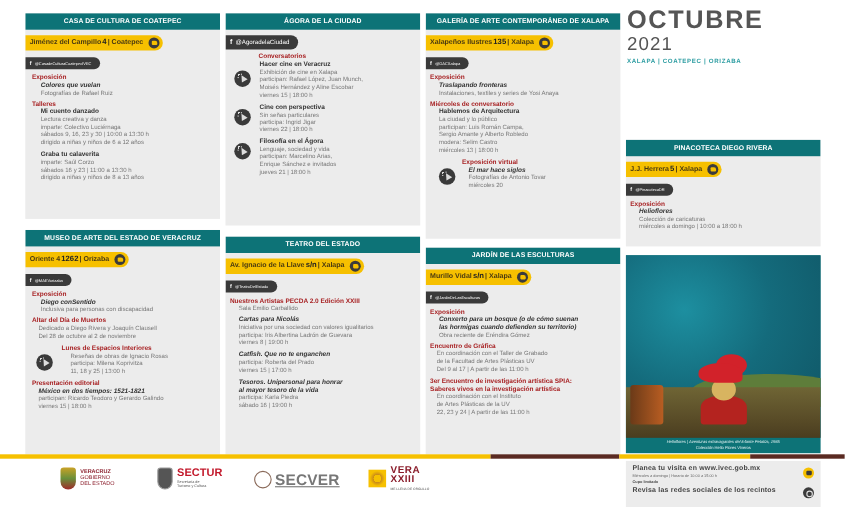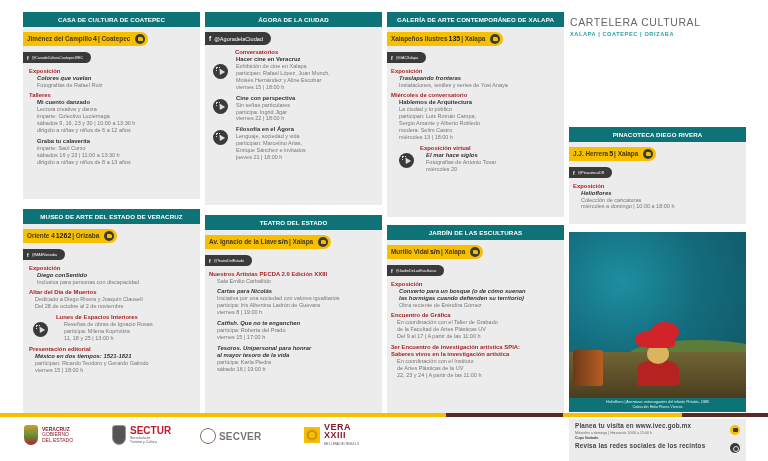--- a/index.html
+++ b/index.html
@@ -151,27 +151,27 @@
     background: #d2222a; border-radius: 50%;
   }
   .art-caption {
     position: absolute; left: 0; top: 166px; width: 177px; height: 14px;
     color: #e6f4f4; font-size: 3.7px; text-align: center; line-height: 5px; padding-top: 2px;
   }
 
   .stripe { position: absolute; top: 413px; height: 4px; }
 
   .logos { position: absolute; left: 0; top: 419px; width: 400px; height: 42px; }
-  .logo { position: absolute; top: 6px; display: flex; align-items: center; }
+  .logo { position: absolute; top: 6px; display: flex; align-items: center; margin-left: 31px; }
   .shield { width: 14px; height: 20px; border-radius: 3px 3px 7px 7px; }
   .logo-txt { margin-left: 4px; font-size: 5px; line-height: 5.5px; color: #8a1c2a; font-weight: bold; }
   .logo-txt .thin { color: #8a1c2a; font-weight: normal; }
   .sectur { color: #c2182b; font-size: 10px; font-weight: bold; line-height: 10px; }
   .sectur-sub { color: #555; font-size: 3.4px; line-height: 4px; }
-  .secver { color: #777; font-size: 10px; font-weight: bold; letter-spacing: 0.2px; }
+  .secver { color: #777; font-size: 14px; font-weight: bold; letter-spacing: 0.2px; text-decoration: underline; }
   .secver-mark { width: 16px; height: 16px; border-radius: 50%; border: 1.5px solid #8a6a5a; margin-right: 3px; }
   .vera { color: #8a1c2a; font-size: 9px; font-weight: bold; line-height: 8px; letter-spacing: 0.5px; }
   .vera-sub { color: #555; font-size: 3px; margin-top: 3px; }
   .vera-mark { width: 16px; height: 16px; background: radial-gradient(circle, #f6c000 30%, #c98a1a 31%, #f6c000 60%); margin-right: 4px; }
 
   .visit {
     position: absolute; left: 569px; top: 419px; width: 177px; height: 42px;
     background: #ececec; padding: 3px 6px;
   }
   .visit .h { font-size: 6.3px; font-weight: bold; color: #444; letter-spacing: 0.2px; }
@@ -407,21 +407,22 @@
     <div class="cat" style="margin-top:0">Saberes vivos en la investigación artística</div>
     <div class="ind" style="padding-left:6px;">
       <div class="line">En coordinación con el Instituto</div>
       <div class="line">de Artes Plásticas de la UV</div>
       <div class="line">22, 23 y 24 | A partir de las 11:00 h</div>
     </div>
   </div>
 </div>
 
 <div class="month">
-  <div class="cc">CARTELERA CULTURAL</div>
+  <div class="m">OCTUBRE</div>
+  <div class="y">2021</div>
   <div class="cities">XALAPA | COATEPEC | ORIZABA</div>
 </div>
 
 <div class="card" style="left:569px;top:127px;width:177px;height:97px;">
   <div class="card-head">PINACOTECA DIEGO RIVERA</div>
   <div class="addr">
     <span>J.J. Herrera</span>
     <span class="num">5</span>
     <span>| Xalapa</span>
     <span class="addr-icon"></span>

